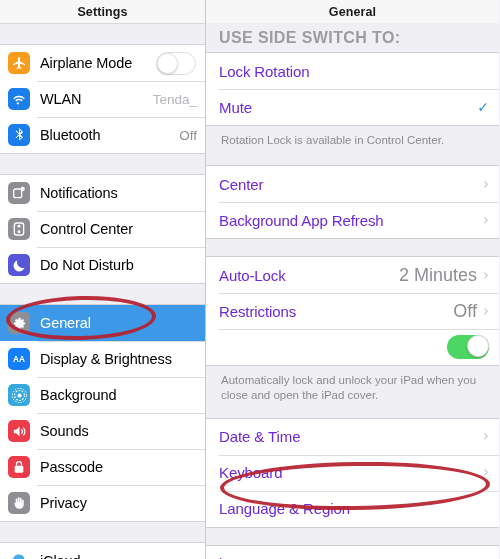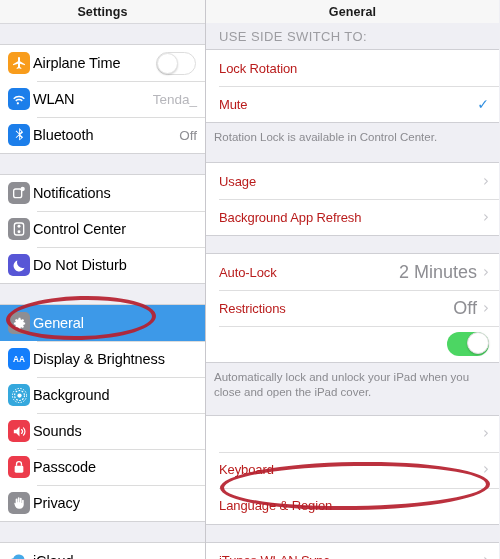--- a/index.html
+++ b/index.html
@@ -70,21 +70,21 @@
     height: 1px;
     background: #dcdcdc;
   }
   .sb-row.selected { background: #3d99e8; }
   .sb-row.selected .sb-label { color: #ffffff; }
 
   .sb-icon {
     width: 22px; height: 22px;
     border-radius: 5px;
     flex: 0 0 22px;
-    margin-right: 3px;
+    margin-right: 10px;
     position: relative;
     display: flex;
     align-items: center;
     justify-content: center;
     overflow: hidden;
   }
   .sb-icon svg { display: block; }
 
   .sb-label {
     font-size: 14.5px;
@@ -127,24 +127,25 @@
   
   #detail {
     position: relative;
     width: 293px;
     height: 559px;
     background: #efeff4;
     overflow: hidden;
   }
 
   .section-head {
-    font-size: 13px;
+    font-size: 16px;
     color: #9c9ca1;
     letter-spacing: 0.4px;
     padding: 6px 12px 5px 13px;
+    font-weight: bold;
   }
 
   .dt-group {
     background: #ffffff;
     border-top: 1px solid #cfcfd4;
     border-bottom: 1px solid #cfcfd4;
   }
 
   .dt-row {
     position: relative;
@@ -157,22 +158,22 @@
   }
   .dt-row + .dt-row::before {
     content: "";
     position: absolute;
     left: 13px; right: 0; top: 0;
     height: 1px;
     background: #dededf;
   }
 
   .dt-label {
-    font-size: 13px;
-    color: #b91c1c;
+    font-size: 15px;
+    color: #6d28d9;
     letter-spacing: -0.1px;
     white-space: nowrap;
   }
   .dt-value {
     margin-left: auto;
     font-size: 18px;
     color: #8e8e93;
     white-space: nowrap;
     padding-right: 6px;
   }
@@ -190,21 +191,21 @@
     color: #2f8ee0;
     font-size: 14px;
     line-height: 1;
     font-family: "DejaVu Sans", sans-serif;
   }
 
   .footnote {
     font-size: 11.5px;
     color: #8b8b90;
     line-height: 1.32;
-    padding: 7px 16px 0 8px;
+    padding: 7px 16px 0 15px;
   }
 
   .dt-gap { height: 17px; }
   .dt-gap.m { height: 14px; }
 
   .dt-toggle {
     width: 42px; height: 24px;
     border-radius: 13px;
     position: relative;
     margin-left: auto;
@@ -251,21 +252,21 @@
     <div class="sb-gap first"></div>
 
     <div class="sb-group">
 
       <div class="sb-row">
         <span class="sb-icon" style="background:#f89c1c">
           <svg width="16" height="16" viewBox="0 0 24 24">
               <path fill="#fff" d="M21 15.5v-1.8l-7.5-4.3V4.6c0-.9-.7-1.6-1.5-1.6s-1.5.7-1.5 1.6v4.8L3 13.7v1.8l7.5-2.3v4.9l-2 1.5v1.4l3.5-1 3.5 1v-1.4l-2-1.5v-4.9l7.5 2.3z"></path>
             </svg>
         </span>
-        <span class="sb-label">Airplane Time</span>
+        <span class="sb-label">Airplane Mode</span>
         <span class="toggle">
             <span class="knob"></span>
           </span>
       </div>
 
       <div class="sb-row">
         <span class="sb-icon" style="background:#1c7eea">
           <svg width="16" height="16" viewBox="0 0 24 24">
               <path fill="#fff" d="M12 18.5a1.7 1.7 0 100 .01zM12 14c1.6 0 3 .6 4.1 1.6l1.5-1.6A8.2 8.2 0 0012 11.8a8.2 8.2 0 00-5.6 2.2l1.5 1.6A6 6 0 0112 14zm0-4.5c2.8 0 5.3 1.1 7.2 2.9l1.5-1.6A12 12 0 0012 7.3 12 12 0 003.3 10.8l1.5 1.6A10 10 0 0112 9.5z"></path>
             </svg>
@@ -419,21 +420,21 @@
         <span class="check">✓</span>
       </div>
     </div>
 
     <div class="footnote">Rotation Lock is available in Control Center.</div>
 
     <div class="dt-gap"></div>
 
     <div class="dt-group">
       <div class="dt-row">
-        <span class="dt-label">Usage</span>
+        <span class="dt-label">Center</span>
         <span class="chev">›</span>
       </div>
       <div class="dt-row">
         <span class="dt-label">Background App Refresh</span>
         <span class="chev">›</span>
       </div>
     </div>
 
     <div class="dt-gap"></div>
 
@@ -454,20 +455,21 @@
           </span>
       </div>
     </div>
 
     <div class="footnote">Automatically lock and unlock your iPad when you close and open the iPad cover.</div>
 
     <div class="dt-gap m"></div>
 
     <div class="dt-group">
       <div class="dt-row">
+        <span class="dt-label">Date &amp; Time</span>
         <span class="chev">›</span>
       </div>
       <div class="dt-row">
         <span class="dt-label">Keyboard</span>
         <span class="chev">›</span>
       </div>
       <div class="dt-row">
         <span class="dt-label">Language &amp; Region</span>
       </div>
     </div>

